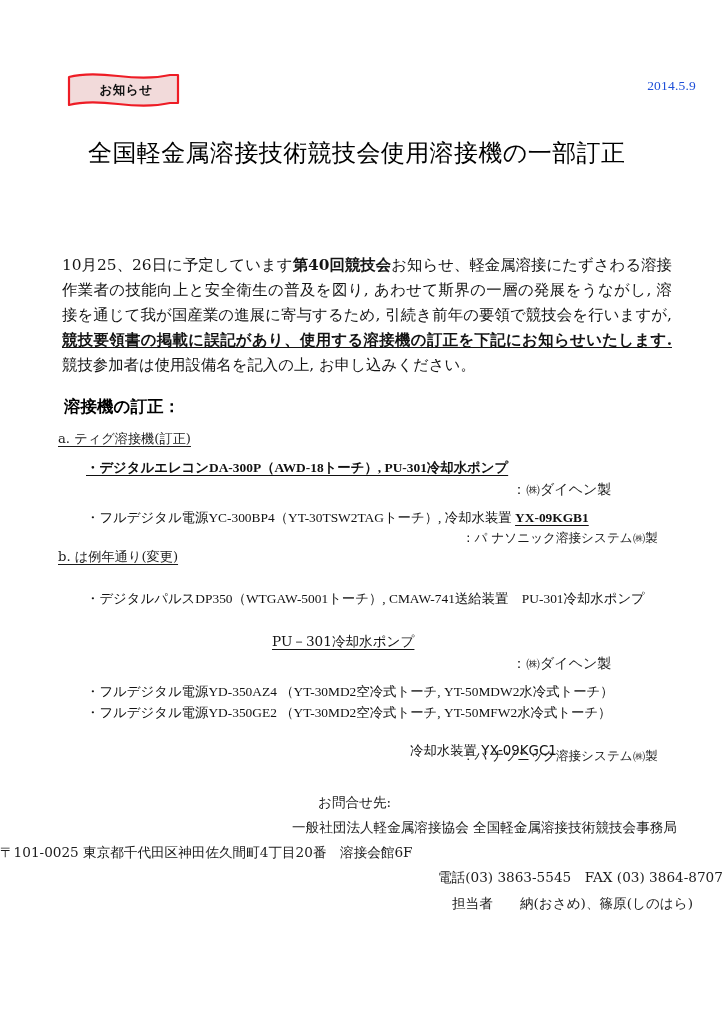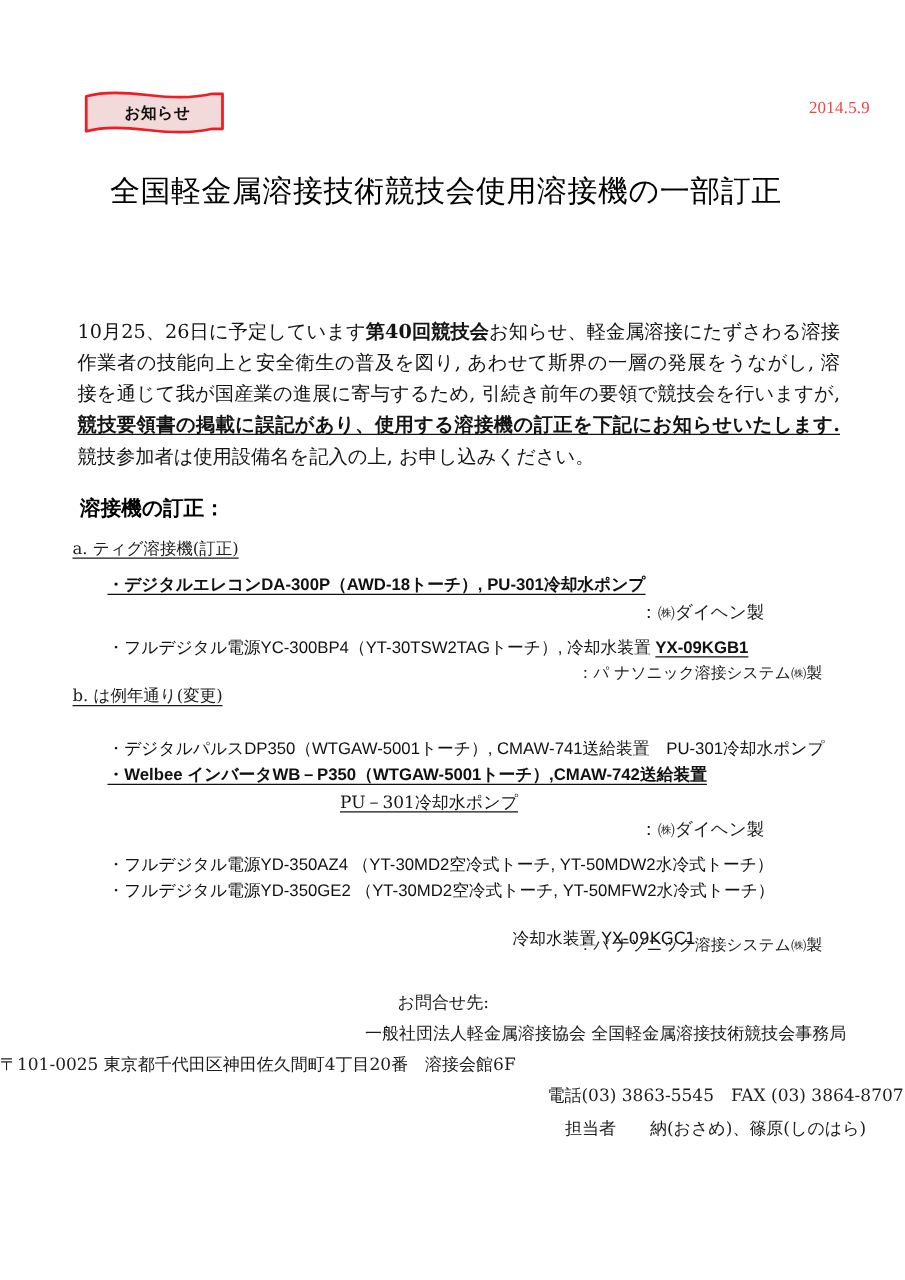--- a/index.html
+++ b/index.html
@@ -58,21 +58,21 @@
     padding-left: 2px;
     box-sizing: border-box;
   }
 
   .doc-date {
     position: absolute;
     right: 28px;
     top: 10px;
     font-family: "Liberation Serif", serif;
     font-size: 13.5px;
-    color: #ef4444;
+    color: #1d4ed8;
     letter-spacing: 0.2px;
   }
 
   
   .title-block {
     position: absolute;
     left: 88px;
     top: 138px;
     width: 600px;
   }
@@ -124,21 +124,21 @@
     color: #1b1b1b;
     text-decoration: underline;
     text-underline-offset: 2.5px;
   }
   .sub-head-a { top: 430px; }
   .sub-head-b { top: 548px; }
 
   
   .eq {
     position: absolute;
-    font-family: Liberation Sans, sans-serif;
+    font-family: Liberation Serif, serif;
     color: #111111;
     white-space: nowrap;
     text-align: center;
   }
   .eq-main {
     font-size: 13.4px;
   }
   .eq-bold {
     font-weight: bold;
     text-decoration: underline;
@@ -228,21 +228,20 @@
   <div class="eq eq-main eq-bold" style="left:86px; top:459px;">・デジタルエレコンDA-300P（AWD-18トーチ）, PU-301冷却水ポンプ</div>
   <div class="maker" style="left:512px; top:481px;">：㈱ダイヘン製</div>
 
   <div class="eq eq-main" style="left:86px; top:509px;"><span>・フルデジタル電源YC-300BP4（YT-30TSW2TAGトーチ）, 冷却水装置 </span><span class="uline">YX-09KGB1</span></div>
   <div class="maker maker-pana" style="left:462px; top:530px;">：パ ナソニック溶接システム㈱製</div>
 
   <div class="sub-head sub-head-b">b.  は例年通り(変更)</div>
 
   <div class="eq eq-main" style="left:86px; top:590px;">・デジタルパルスDP350（WTGAW-5001トーチ）, CMAW-741送給装置　PU-301冷却水ポンプ</div>
 
-  <div class="eq eq-main eq-bold" style="left:86px; top:611px;">・Welbee インバータWB－P350（WTGAW-5001トーチ）,CMAW-742送給装置</div>
   <div class="pu-line" style="left:272px; top:633px;">PU－301冷却水ポンプ</div>
   <div class="maker" style="left:512px; top:655px;">：㈱ダイヘン製</div>
 
   <div class="eq eq-main" style="left:86px; top:683px;">・フルデジタル電源YD-350AZ4 （YT-30MD2空冷式トーチ,  YT-50MDW2水冷式トーチ）</div>
 
   <div class="eq eq-main" style="left:86px; top:704px;">・フルデジタル電源YD-350GE2 （YT-30MD2空冷式トーチ,  YT-50MFW2水冷式トーチ）</div>
 
   <div class="cool-line" style="left:410px; top:726px;"><span>冷却水装置 </span><span class="uline">YX-09KGC1</span></div>
   <div class="maker maker-pana" style="left:462px; top:748px;">：パ ナソニック溶接システム㈱製</div>
 

